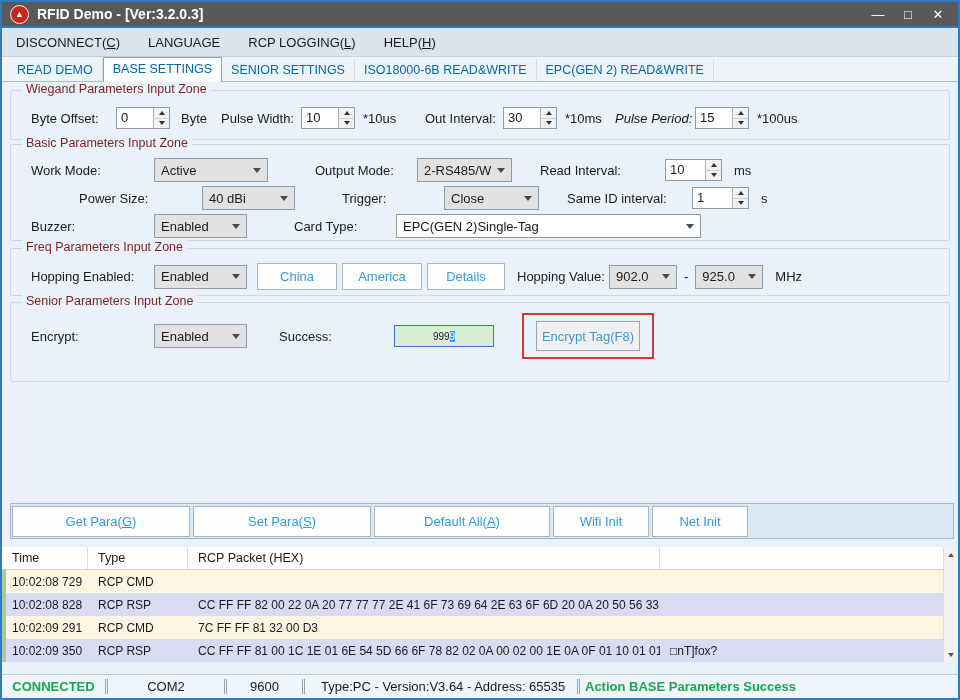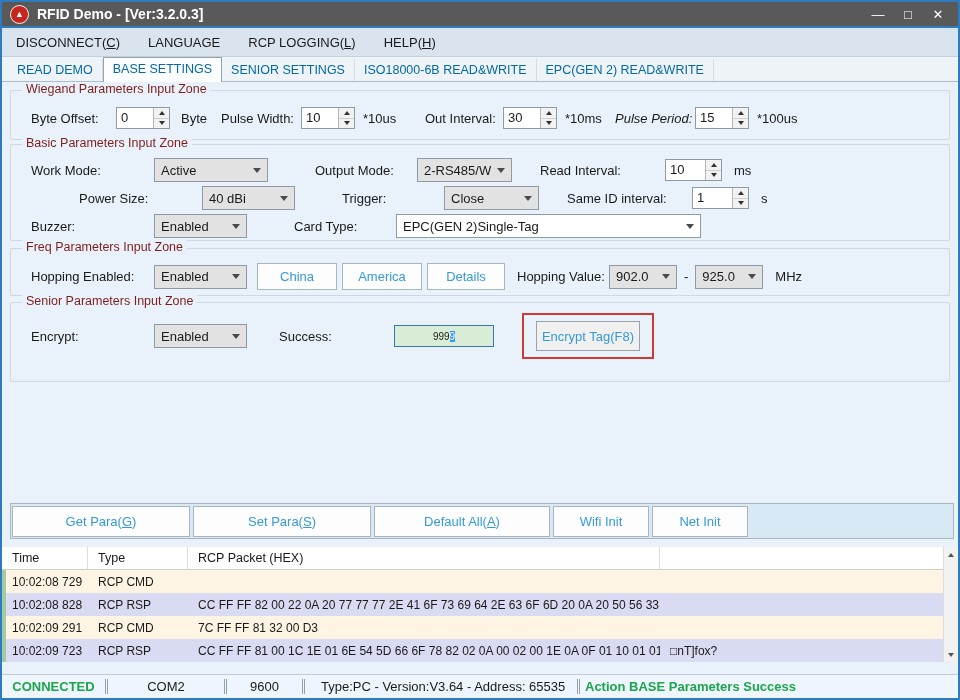--- a/index.html
+++ b/index.html
@@ -323,21 +323,21 @@
         <span class="c c-pkt">CC FF FF 82 00 22 0A 20 77 77 77 2E 41 6F 73 69 64 2E 63 6F 6D 20 0A 20 50 56 33 2E 36 ...</span>
         <span class="c c-det"></span>
       </div>
       <div class="log-row row-cmd">
         <span class="c c-time">10:02:09 291</span>
         <span class="c c-type">RCP CMD</span>
         <span class="c c-pkt">7C FF FF 81 32 00 D3</span>
         <span class="c c-det"></span>
       </div>
       <div class="log-row row-rsp">
-        <span class="c c-time">10:02:09 723</span>
+        <span class="c c-time">10:02:09 350</span>
         <span class="c c-type">RCP RSP</span>
         <span class="c c-pkt">CC FF FF 81 00 1C 1E 01 6E 54 5D 66 6F 78 82 02 0A 00 02 00 1E 0A 0F 01 10 01 01 02 00 ...</span>
         <span class="c c-det">□nT]fox?</span>
       </div>
     </div>
 
     <div class="vscroll">
       <span class="vs-btn" style="top:0;">
           <span class="tri-up" style="border-bottom-color:#555;"></span>
         </span>

